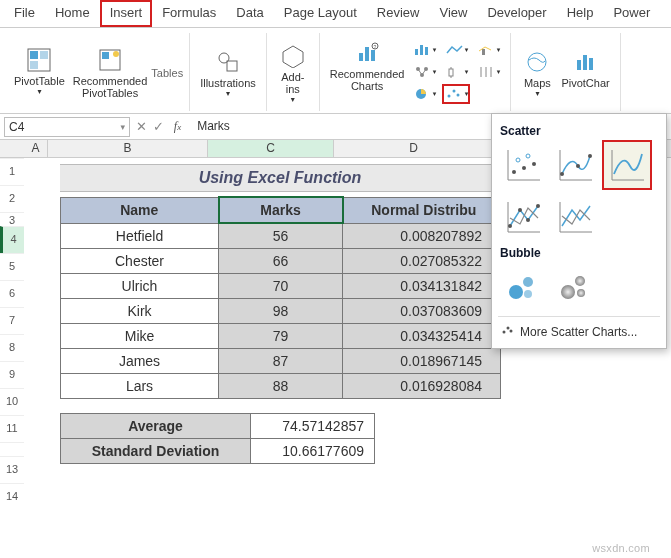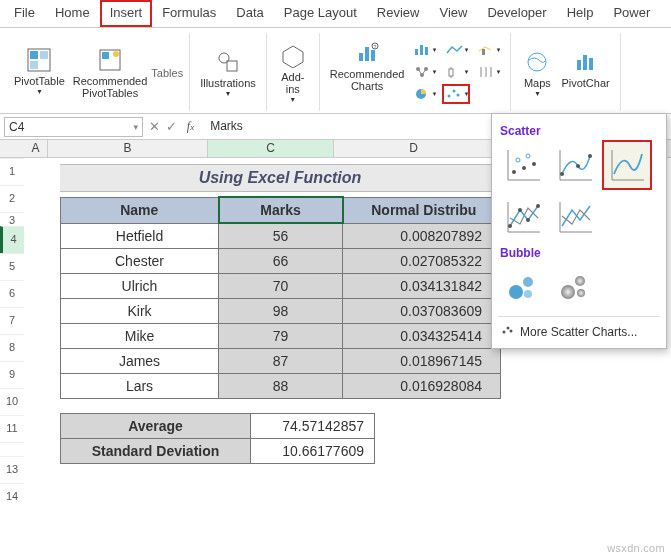--- a/index.html
+++ b/index.html
@@ -68,21 +68,21 @@
   
   .formulabar {
     display: flex;
     align-items: center;
     border-bottom: 1px solid #ccc;
     height: 26px;
     padding: 2px 4px;
     gap: 6px;
   }
   .namebox {
-    width: 139px;
+    width: 126px;
     border: 1px solid #bdbdbd;
     background:#fff;
     height: 20px;
     padding: 2px 4px;
     display:flex;
     align-items:center;
     justify-content:space-between;
   }
   .fx-icons { display:flex; gap:6px; color:#888; font-size:13px; align-items:center; }
   .fx-label { font-style: italic; font-family: "Times New Roman", serif; color:#555; padding:0 4px; display:flex; align-items:center; }
@@ -155,32 +155,32 @@
     position: absolute;
     top: 113px;
     left: 491px;
     width: 176px;
     background: #fff;
     border: 1px solid #b8b8b8;
     box-shadow: 2px 3px 8px rgba(0,0,0,.25);
     padding: 6px;
     z-index: 50;
   }
-  .popup .sect { font-weight: 600; color:#6d28d9; padding: 4px 2px 2px; font-size: 12px; }
+  .popup .sect { font-weight: 600; color:#0f172a; padding: 4px 2px 2px; font-size: 12px; }
   .iconrow { display:flex; gap:2px; flex-wrap:wrap; }
   .chartopt {
     width: 50px; height: 50px;
     border: 1px solid transparent;
     display:flex; align-items:center; justify-content:center;
     cursor: default;
   }
   .chartopt.hover { background:#f3f3e7; border:1px solid #c9c9a8; }
   .chartopt.highlight { border:2px solid #d42020; }
   .popup .more { border-top:1px solid #ddd; margin-top:4px; padding:6px 2px 2px; display:flex; align-items:center; gap:6px; color:#333; font-size:12px; }
-  .watermark { position:absolute; right:6px; bottom:4px; font-size:11px; color:#bbb; letter-spacing:.3px; }
+  .watermark { position:absolute; right:21px; bottom:4px; font-size:11px; color:#bbb; letter-spacing:.3px; }
 </style>
 </head>
 <body>
 
 <div class="tabs">
   <div class="tab">File</div>
   <div class="tab">Home</div>
   <div class="tab active highlight">Insert</div>
   <div class="tab">Formulas</div>
   <div class="tab">Data</div>

